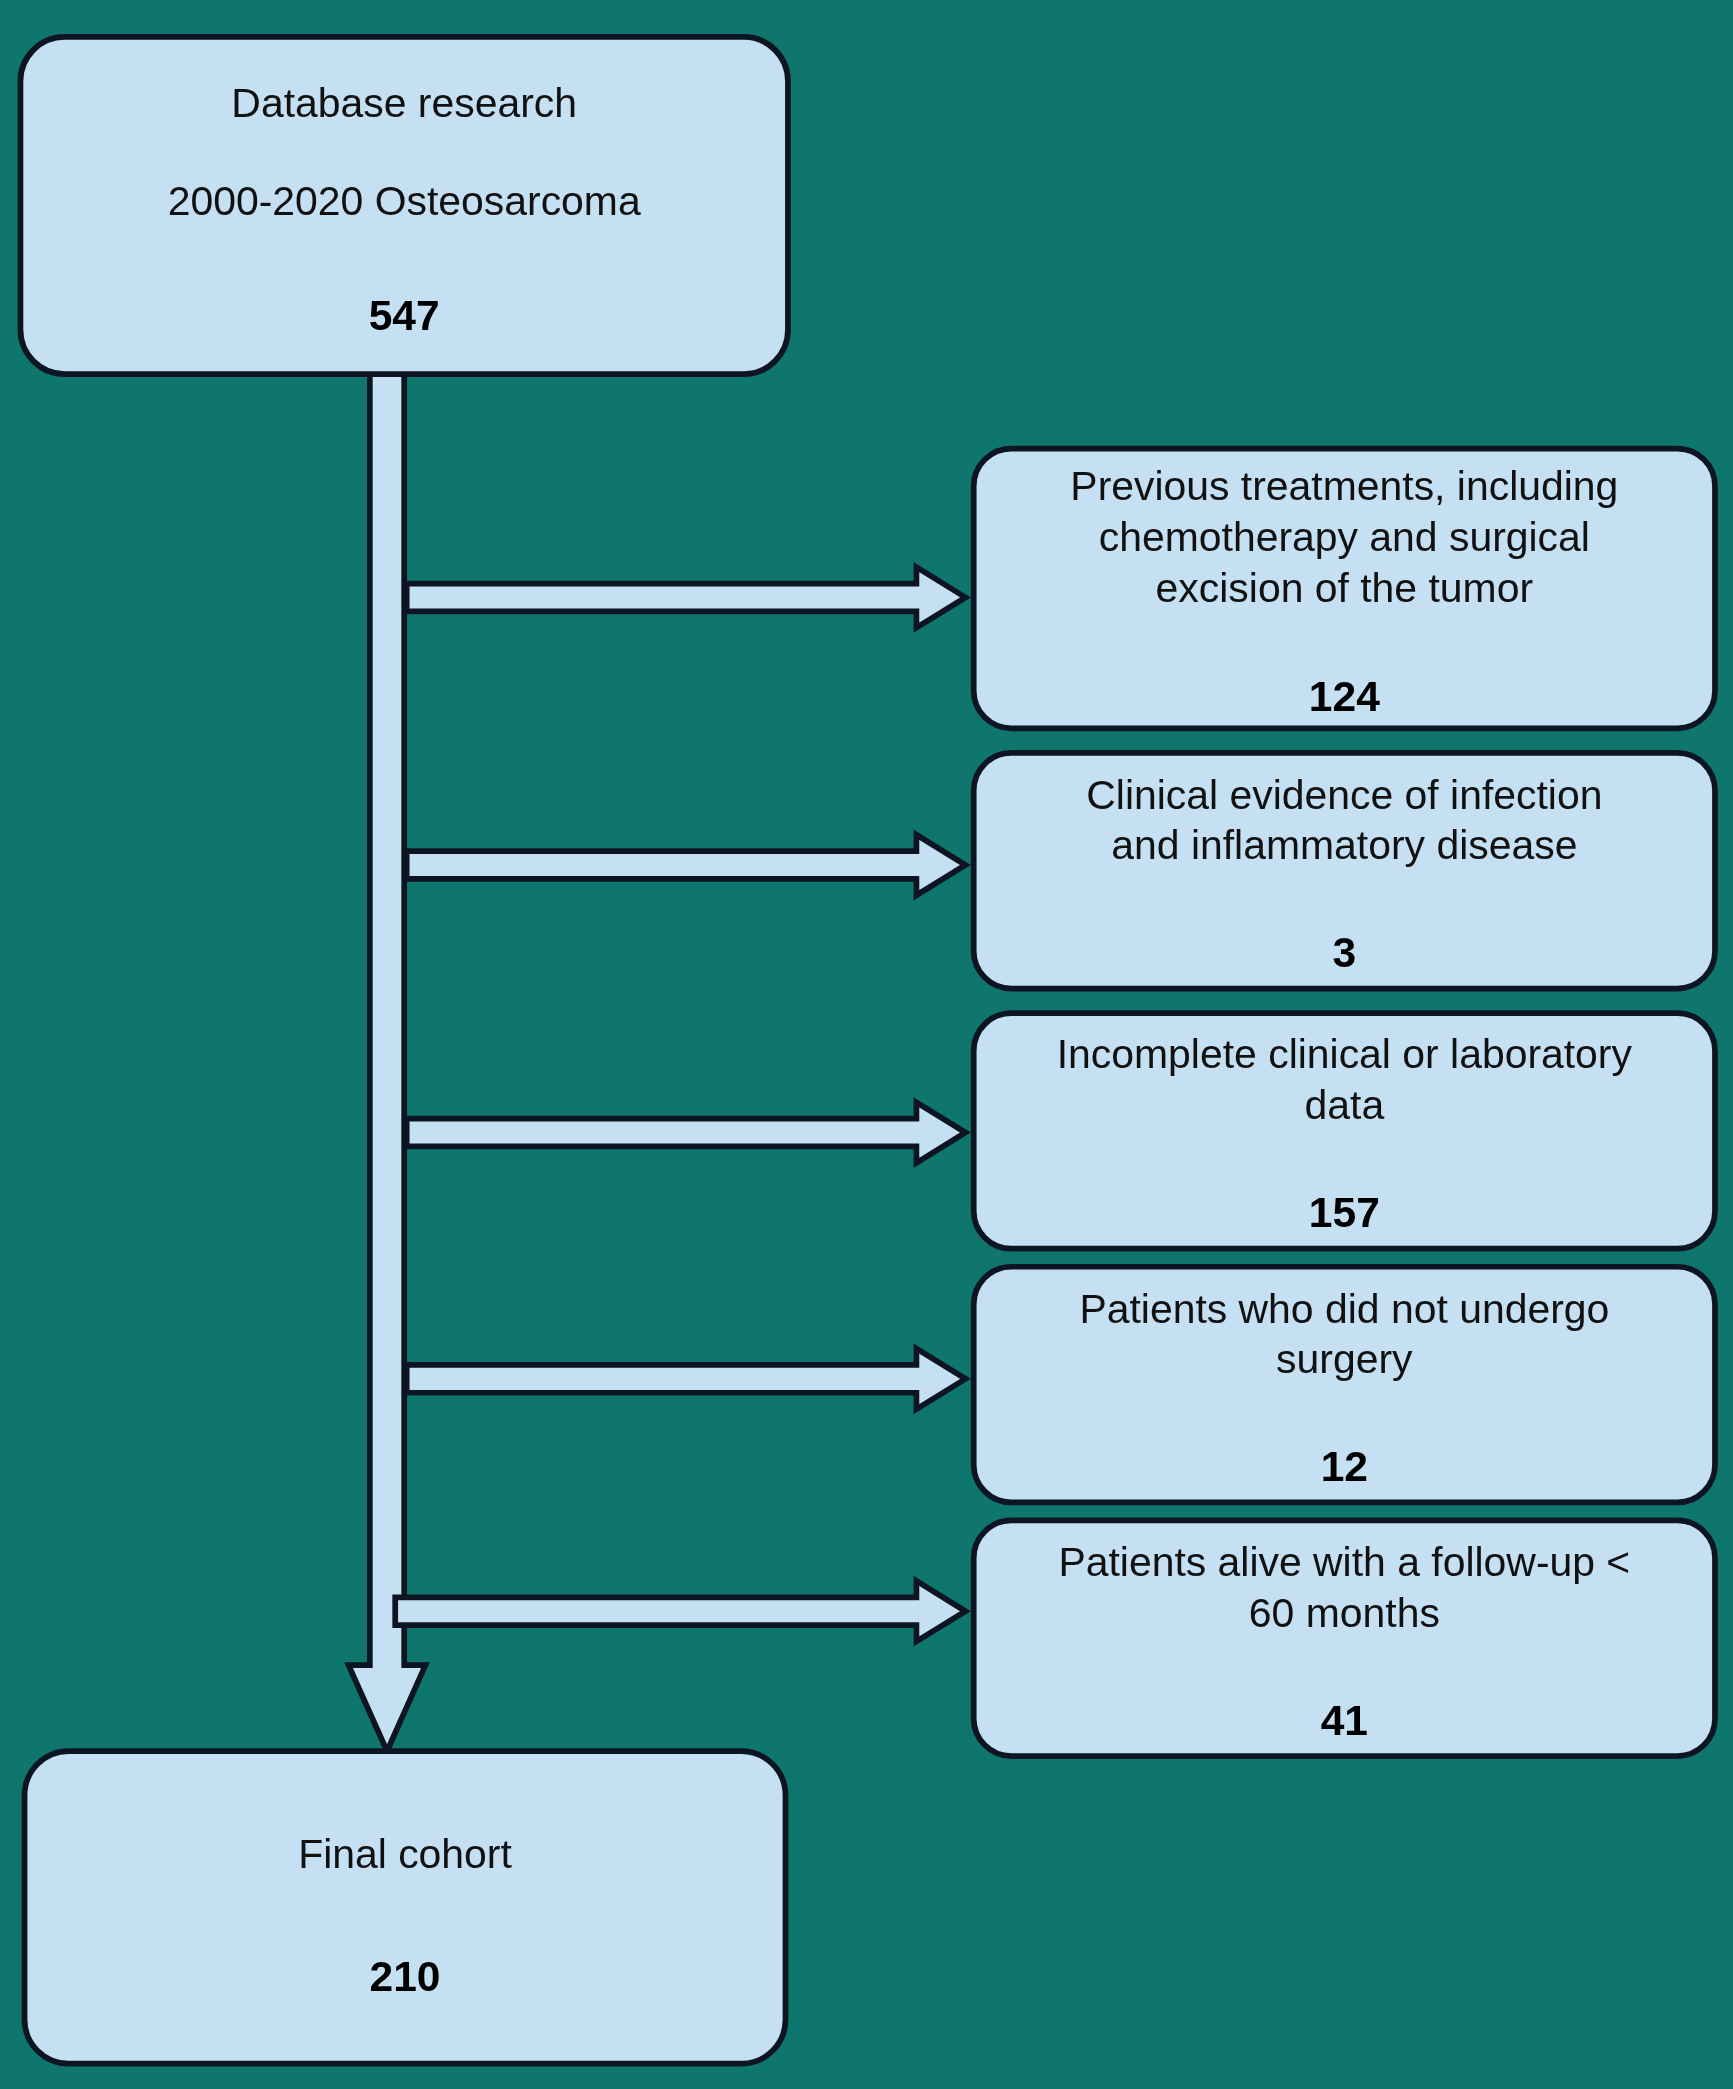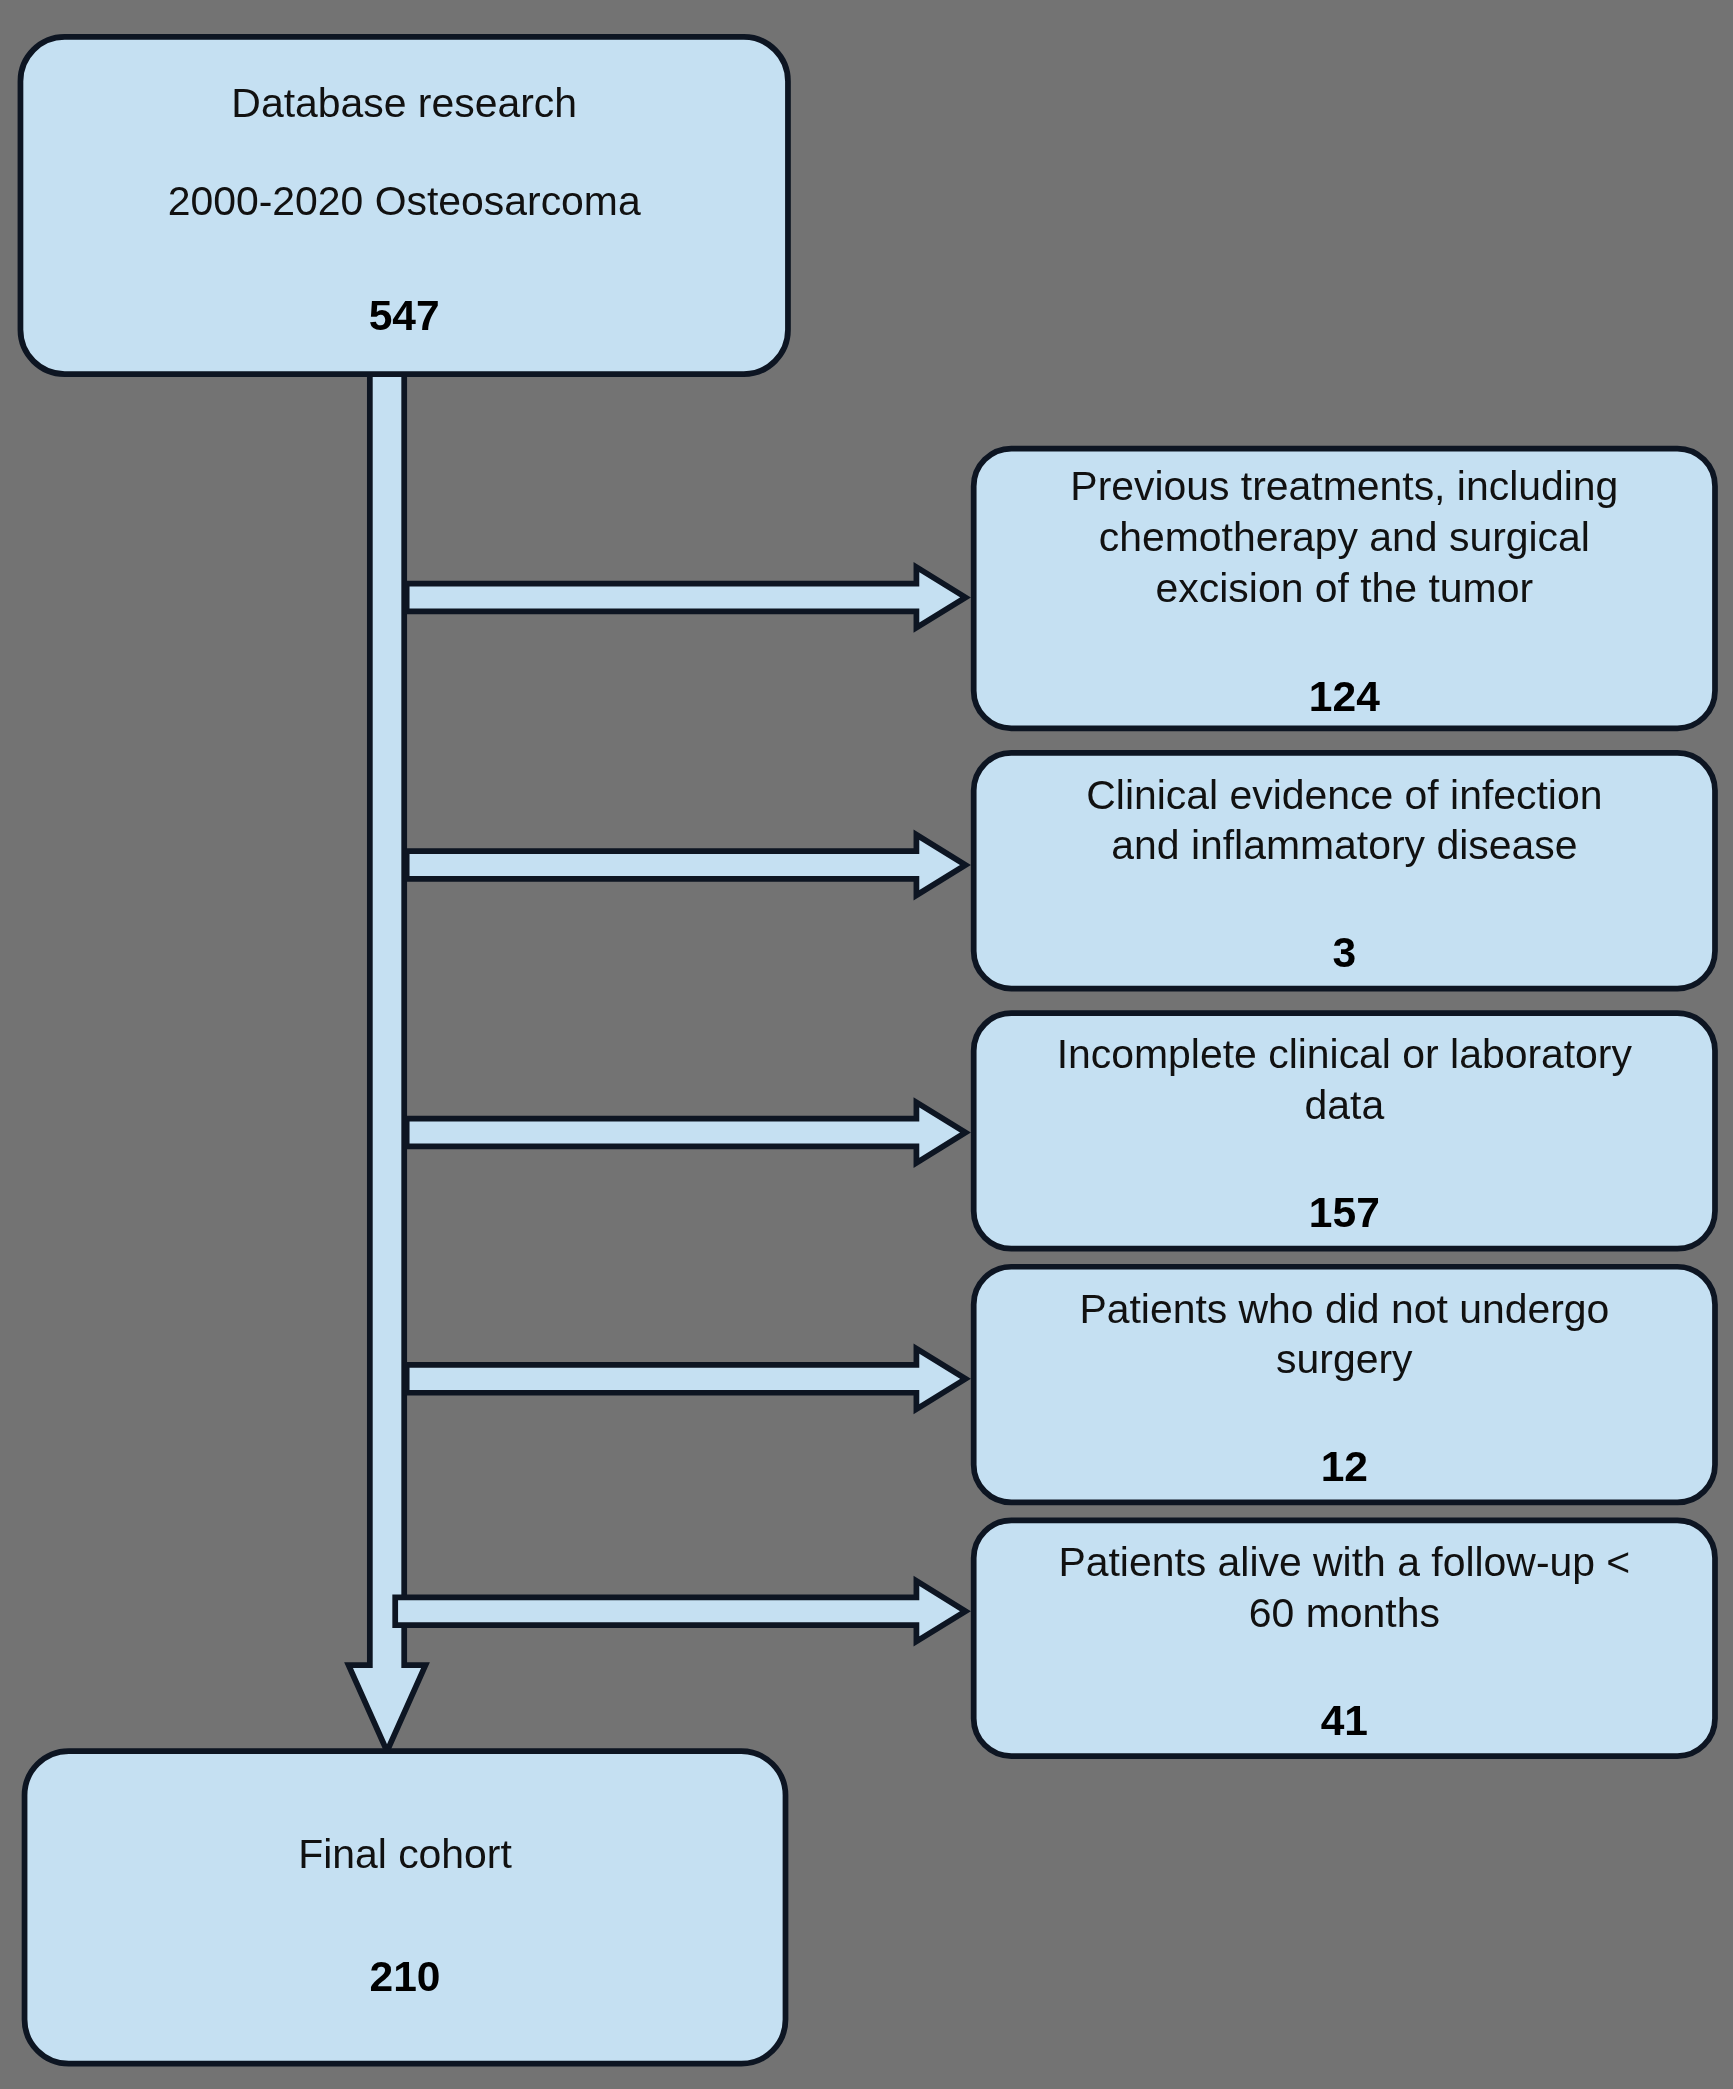--- a/index.html
+++ b/index.html
@@ -11,21 +11,21 @@
   body {
     width: 1733px;
     height: 2090px;
     overflow: hidden;
     font-family: "Liberation Sans", sans-serif;
   }
   #flow-root {
     position: relative;
     width: 1733px;
     height: 2090px;
-    background: #737373;
+    background: #0f766e;
   }
   svg.flow-canvas {
     display: block;
     width: 1733px;
     height: 2090px;
   }
   .box-shape {
     fill: #c5e0f2;
     stroke: #0d1522;
     stroke-width: 7;

